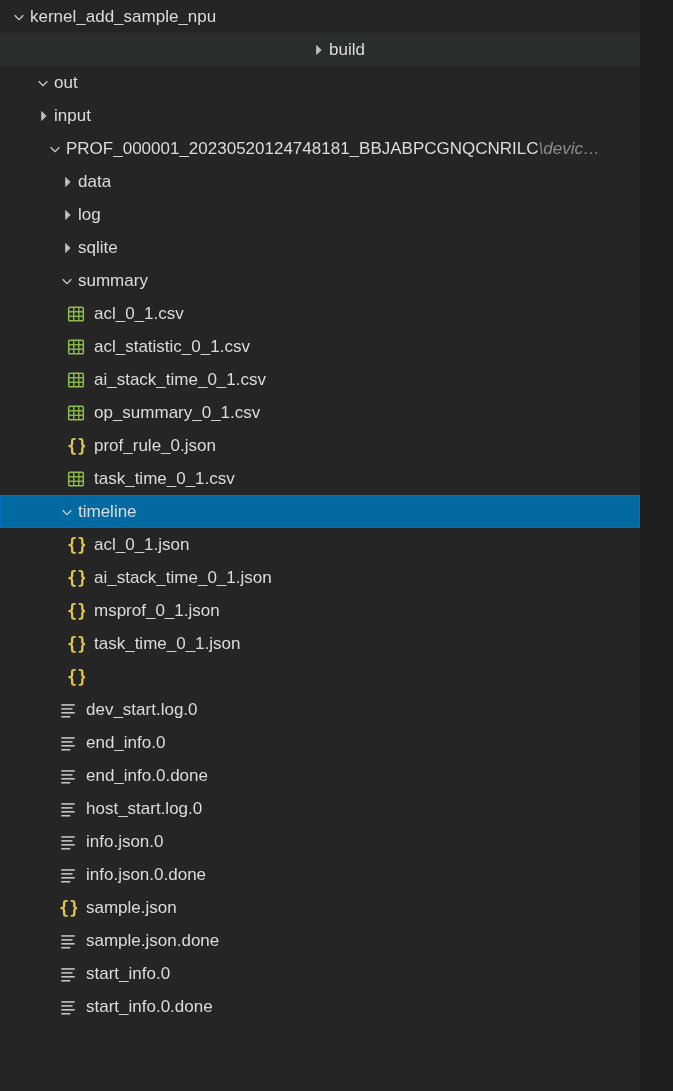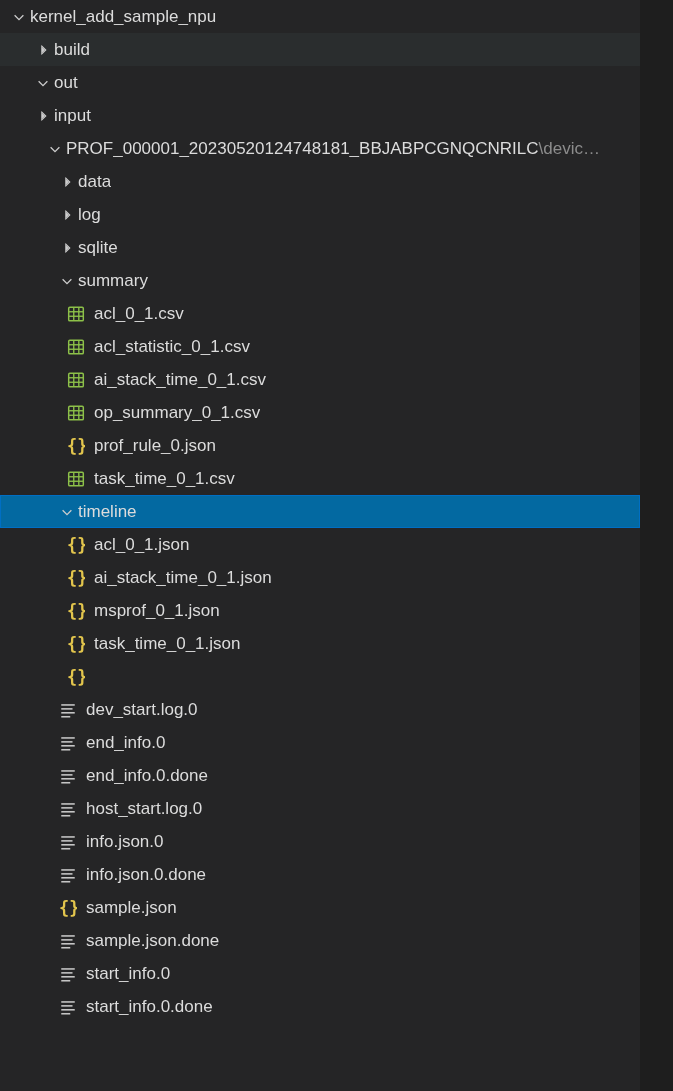--- a/index.html
+++ b/index.html
@@ -23,20 +23,21 @@
   .row {
     display: flex;
     align-items: center;
     height: 33px;
     white-space: nowrap;
     overflow: hidden;
     cursor: pointer;
   }
   .row.hovered {
     background: #2a2d2e;
+    justify-content: center;
   }
   .row.selected {
     background: #0369a1;
     outline: 1px solid #006fc4;
     outline-offset: -1px;
   }
   .indent {
     flex-shrink: 0;
   }
   .chev {
@@ -61,20 +62,21 @@
   }
   .icon svg { width: 18px; height: 18px; }
   .label {
     color: #dcdcdc;
     font-size: 17px;
     overflow: hidden;
     text-overflow: ellipsis;
   }
   .label.dim-suffix .suf {
     color: #8c8c8c;
+    font-style: italic;
   }
   .scrollbar {
     position: absolute;
     right: 0;
     top: 0;
     width: 14px;
     height: 100%;
     background: transparent;
   }
   

